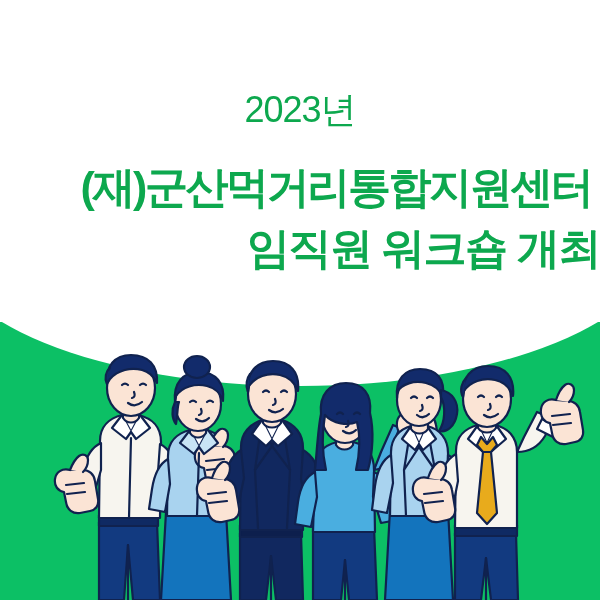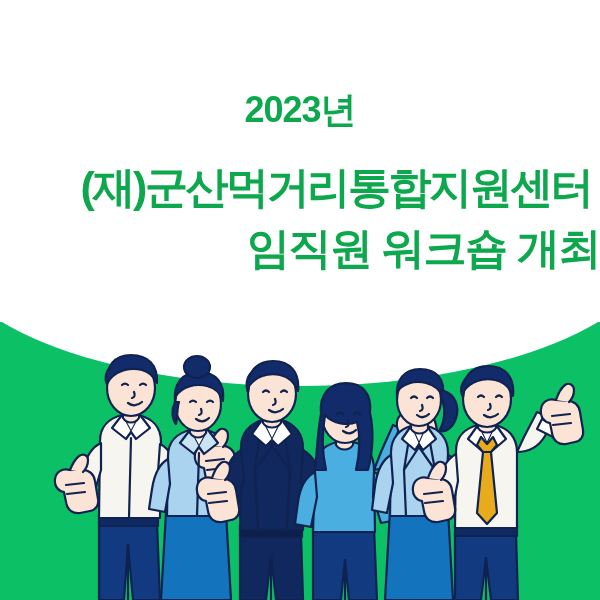--- a/index.html
+++ b/index.html
@@ -44,21 +44,21 @@
     width: 600px;
     text-align: center;
     z-index: 5;
   }
   .title-year {
     position: absolute;
     left: 0;
     top: 88px;
     width: 600px;
     font-size: 36px;
-    font-weight: bold;
+    font-weight: normal;
     letter-spacing: -1px;
     color: #0da84e;
     line-height: 44px;
   }
   .title-line-1 {
     position: absolute;
     left: 0;
     top: 161px;
     width: 600px;
     font-size: 43px;

